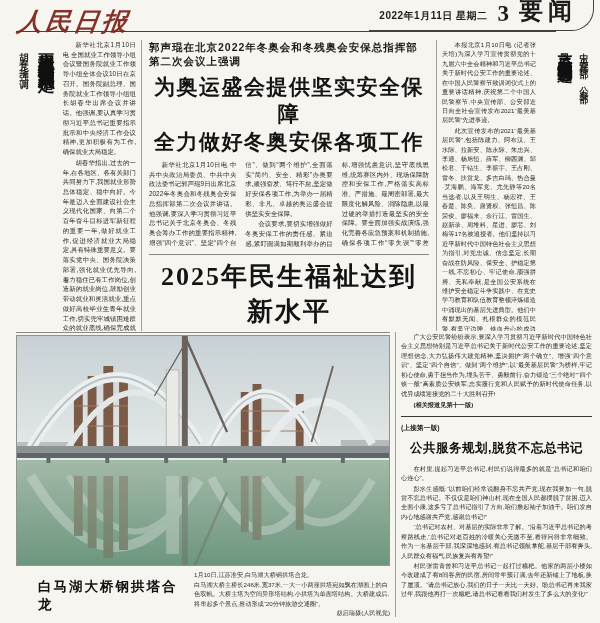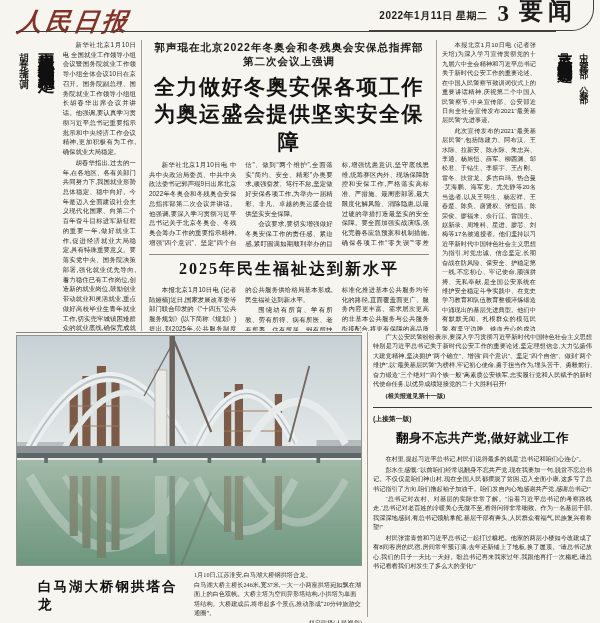--- a/index.html
+++ b/index.html
@@ -23,47 +23,47 @@
     border-bottom-right-radius:22px;
     display:flex; align-items:flex-end; gap:10px; padding:0 16px 3px 10px;
   }
   .badge-date { font-size:10px; font-weight:bold; padding-bottom:4px; letter-spacing:0.5px; }
   .badge-num { font-size:23px; font-weight:bold; font-family:"Liberation Serif","DejaVu Serif",serif; }
   .badge-section { font-size:24px; font-weight:bold; letter-spacing:5px; }
   
   .smalltext { font-size:6.4px; line-height:1.52; text-align:justify; color:#2a2825; }
   .smalltext p { text-indent:2em; margin-bottom:1px; }
   .vdiv { width:1px; background:#a39d94; margin:0 5px; }
-  .kicker { text-align:center; font-weight:bold; font-size:10.5px; letter-spacing:1px; }
+  .kicker { font-weight:bold; font-size:10.5px; letter-spacing:1px; }
   
   .row2 { position:absolute; left:16px; top:40px; width:576px; height:291px; display:flex; }
   .left-section { width:120px; display:flex; overflow:hidden; }
   .left-vhead { writing-mode:vertical-rl; height:100%; }
   .left-vtitle { font-weight:bold; font-size:16.5px; letter-spacing:1.5px; line-height:1.55; color:#111; }
   .left-vkicker { font-weight:bold; font-size:9.5px; letter-spacing:7px; line-height:1.8; padding-top:4px; }
   .left-body { flex:1; overflow:hidden; padding-left:4px; }
   .center-section { flex:1; overflow:hidden; padding:0 2px; }
   .c-kicker { margin:1px 0 4px; }
   .c-headline { text-align:center; font-weight:bold; font-size:21px; line-height:1.3; letter-spacing:1.5px; color:#141414; }
   .body3 { column-count:3; column-gap:9px; height:89px; overflow:hidden; margin-top:5px; }
   .hdiv { border-top:1px solid #8d877e; margin:5px 0 4px; }
   .c2-kicker { font-size:10px; margin:3px 0 2px; }
   .c2-headline {
-    text-align:center; font-weight:bold; font-size:16px; letter-spacing:2px;
+    text-align:center; font-weight:bold; font-size:26px; letter-spacing:2px;
     font-family:"Liberation Serif","DejaVu Serif",serif; color:#141414;
   }
   .body3b { column-count:3; column-gap:9px; height:82px; overflow:hidden; margin-top:5px; }
   .right-top { width:150px; display:flex; overflow:hidden; }
   .right-body { width:94px; overflow:hidden; font-size:6.2px; }
   .right-vhead { flex:1; writing-mode:vertical-rl; height:100%; padding-top:6px; }
   .right-vkicker { font-weight:bold; font-size:9px; letter-spacing:4px; line-height:1.9; }
   .right-vtitle { font-weight:bold; font-size:15px; letter-spacing:0.5px; line-height:1.35; color:#111; }
   
   .row3 { position:absolute; left:16px; top:332px; width:576px; height:285px; display:flex; }
-  .photo-block { width:346px;font-family:Liberation Serif, serif; }
+  .photo-block { width:374px; }
   .photo-rule { border-top:1px solid #8d877e; margin-bottom:2px; }
   .photo-frame { height:231px; border:1px solid #90948f; background:#d5dcde; }
   .photo-frame svg { display:block; width:100%; height:100%; }
   .caption { display:flex; margin-top:4px; gap:8px; }
   .caption-title { width:170px; font-weight:bold; font-size:13.5px; letter-spacing:2px; padding:8px 0 0 22px; color:#111; }
   .caption-text { flex:1; font-size:6.2px; line-height:1.55; color:#33302c; }
   .caption-credit { text-align:right; }
   .right-bottom { flex:1; overflow:hidden; font-size:6.2px; }
   .related-note { font-weight:bold; text-indent:2em; margin-top:2px; }
   .cont-sep { border-top:1.5px solid #3c3935; margin:7px 0 6px; }
@@ -96,22 +96,22 @@
           <p>新华社北京1月10日电 全国就业工作领导小组会议暨国务院就业工作领导小组全体会议10日在京召开。国务院副总理、国务院就业工作领导小组组长胡春华出席会议并讲话。他强调,要认真学习贯彻习近平总书记重要指示批示和中央经济工作会议精神,更加积极有为工作,确保就业大局稳定。</p>
           <p>胡春华指出,过去的一年,在各地区、各有关部门共同努力下,我国就业形势总体稳定、稳中向好。今年是迈入全面建设社会主义现代化国家、向第二个百年奋斗目标进军新征程的重要一年,做好就业工作,促进经济就业大局稳定,具有特殊重要意义。要落实党中央、国务院决策部署,强化就业优先导向,着力稳住已有工作岗位,创造新的就业岗位,鼓励创业带动就业和灵活就业,重点做好高校毕业生青年就业工作,切实兜牢城镇困难群众的就业底线,确保完成就业工作各项目标任务。</p>
         </div>
     </div>
 
     <div class="vdiv"></div>
 
     <div class="center-section">
       <div class="kicker c-kicker">郭声琨在北京2022年冬奥会和冬残奥会安保总指挥部第二次会议上强调</div>
       <div class="c-headline">
+        <div>为奥运盛会提供坚实安全保障</div>
         <div>全力做好冬奥安保各项工作</div>
-        <div>为奥运盛会提供坚实安全保障</div>
       </div>
       <div class="body3 smalltext">
           <p>新华社北京1月10日电 中共中央政治局委员、中共中央政法委书记郭声琨9日出席北京2022年冬奥会和冬残奥会安保总指挥部第二次会议并讲话。他强调,要深入学习贯彻习近平总书记关于北京冬奥会、冬残奥会筹办工作的重要指示精神,增强“四个意识”、坚定“四个自信”、做到“两个维护”,全面落实“简约、安全、精彩”办奥要求,顽强奋发、笃行不怠,坚定做好安保各项工作,为举办一届精彩、非凡、卓越的奥运盛会提供坚实安全保障。</p>
           <p>会议要求,要切实增强做好冬奥安保工作的责任感、紧迫感,紧盯圆满如期顺利举办的目标,增强忧患意识,坚守底线思维,统筹赛区内外、现场保障防控和安保工作,严格落实高标准、严措施、最周密部署,最大限度化解风险、消除隐患,以最过硬的举措打造最坚实的安全保障。要全面加强实战演练,强化完善各应急预案和机制措施,确保各项工作“零失误”“零差错”。要全面加强社会面整体防控,切实提升冬奥安保保障,要进一步强化责任担当,发扬“精细、精致、极致”作风,确保赛事运行、安全风险防范、整体防控、疫情防控、党建引领等各项措施落实到位。</p>
         </div>
       <div class="hdiv"></div>
       <div class="c2-headline">2025年民生福祉达到新水平</div>
       <div class="body3b smalltext">
           <p>本报北京1月10日电 (记者陆娅楠)近日,国家发展改革委等部门联合印发的《“十四五”公共服务规划》(以下简称《规划》)提出,到2025年,公共服务制度体系更加完善,政府保障基本、社会多元参与、全民共建共享的公共服务供给格局基本形成,民生福祉达到新水平。</p>
           <p>围绕幼有所育、学有所教、劳有所得、病有所医、老有所养、住有所居、弱有所扶和文体服务保障,《规划》设计了22项指标,其中约束性指标7项,预期性指标15项。明确了以标准化推进基本公共服务均等化的路径,直面覆盖面更广、服务内容更丰富、需求层次更高的非基本公共服务与公共服务衔接配合,将更有保障的高品质多样化生活服务同步纳入规划范围,提出了系统提升公共服务效能的支持政策。</p>
@@ -229,21 +229,21 @@
 
     <div class="vdiv"></div>
 
     <div class="right-bottom smalltext">
       <div>
           <p>广大公安民警纷纷表示,要深入学习贯彻习近平新时代中国特色社会主义思想特别是习近平总书记关于新时代公安工作的重要论述,坚定理想信念,大力弘扬伟大建党精神,坚决拥护“两个确立”、增强“四个意识”、坚定“四个自信”、做到“两个维护”,以“最美基层民警”为榜样,牢记初心使命,勇于担当作为,埋头苦干、勇毅前行,奋力锻造“三个绝对”“四个铁一般”高素质公安铁军,忠实履行党和人民赋予的新时代使命任务,以优异成绩迎接党的二十大胜利召开!</p>
         </div>
       <div class="related-note">(相关报道见第十一版)</div>
       <div class="cont-sep"></div>
       <div class="cont-note">(上接第一版)</div>
-      <div class="cont-headline">翻身不忘共产党,做好就业工作</div>
+      <div class="cont-headline">公共服务规划,脱贫不忘总书记</div>
       <div>
           <p>在村里,提起习近平总书记,村民们说得最多的就是“总书记和咱们心连心”。</p>
           <p>彭水生感慨:“以前咱们经常说翻身不忘共产党,现在我要加一句,脱贫不忘总书记。不仅仅是咱们神山村,现在全国人民都摆脱了贫困,迈入全面小康,这多亏了总书记指引了方向,咱们撸起袖子加油干。咱们发自内心地感谢共产党,感谢总书记!”</p>
           <p>“总书记对农村、对基层的实际非常了解。”沿着习近平总书记的考察路线走,“总书记对老百姓的冷暖关心无微不至,看得问得非常细致。作为一名基层干部,我深深地感到,有总书记领航掌舵,基层干部有奔头,人民群众有福气,民族复兴有希望!”</p>
           <p>村民张雷青曾和习近平总书记一起打过糍粑。他家的两层小楼如今改建成了有8间客房的民宿,房间常年预订满,去年还新铺上了地板,换了屋顶。“请总书记放心,我们的日子一天比一天好。盼总书记再来我家过年,我跟他再打一次糍粑,请总书记看看我们村发生了多么大的变化!”</p>
         </div>
     </div>
   </div>
 
 </div>

